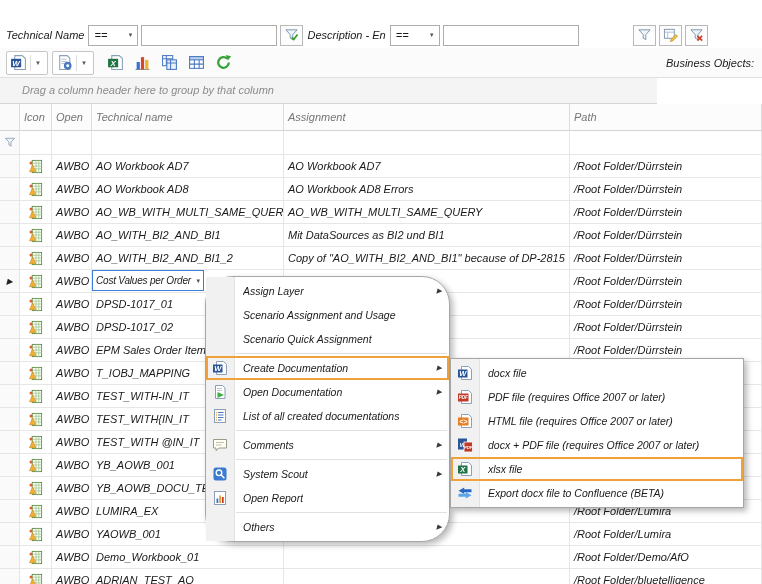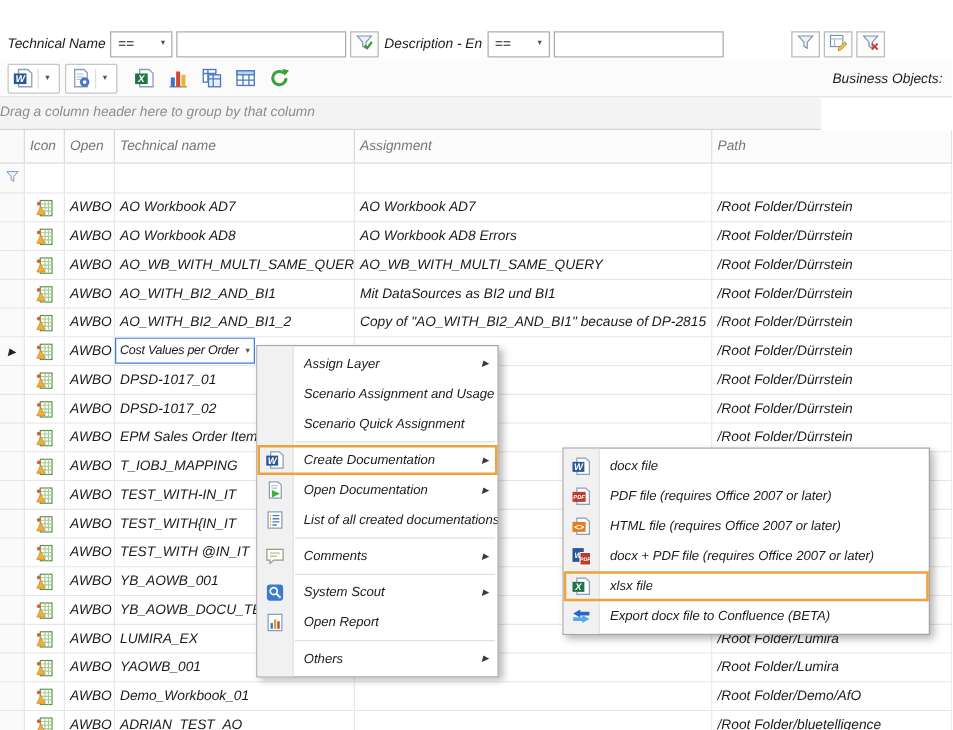--- a/index.html
+++ b/index.html
@@ -24,42 +24,42 @@
   #toolbar { position:absolute; left:0; top:48px; width:762px; height:30px; background:#fbfbfb; border-bottom:1px solid #e0e0e0; display:flex; align-items:center; padding:0 6px; }
   #tb-buttons { display:flex; align-items:center; }
   .tb-btn { height:24px; display:flex; align-items:center; padding:0 3px; margin-right:4px; border-radius:2px; }
   .tb-btn.split { border:1px solid #c6c6c6; background:#fff; }
   .tb-btn.gap { margin-right:10px; }
   .tb-icon svg { width:17px; height:17px; display:block; }
   .tb-drop { font-size:6px; color:#555; padding:0 3px 0 4px; border-left:1px solid #ddd; margin-left:3px; height:16px; display:flex; align-items:center; }
   #bo-label { margin-left:auto; padding-right:2px; }
 
   
-  #group-bar { position:absolute; left:0; top:78px; width:657px; height:26px; background:#f4f4f4; border-bottom:1px solid #d6d6d6; color:#8c8c8c; line-height:25px; padding-left:0; }
+  #group-bar { position:absolute; left:0; top:78px; width:657px; height:26px; background:#f4f4f4; border-bottom:1px solid #d6d6d6; color:#8c8c8c; line-height:25px; padding-left:22px; }
 
   
   #grid { position:absolute; left:0; top:104px; width:762px; bottom:0; overflow:hidden; background:#fff; }
   .grow { display:grid; grid-template-columns:20px 32px 40px 192px 286px 192px; }
   .gcell { border-right:1px solid #e6e6e6; border-bottom:1px solid #e6e6e6; overflow:hidden; white-space:nowrap; display:flex; align-items:center; padding:0 4px; position:relative; background:#fff; }
   .ghead .gcell { height:27px; color:#757575; background:#fcfcfc; border-right-color:#dcdcdc; border-bottom-color:#d4d4d4; }
   .gfilter .gcell { height:24px; }
   #grid-body .gcell { height:23px; }
   .gcell.ind { justify-content:center; padding:0; background:#fafafa; }
   .gcell.icon { justify-content:center; padding:0; }
   .gcell.icon svg { width:15px; height:15px; }
   .gfilter .ind svg { width:12px; height:12px; }
   .cur { font-size:8px; color:#222; }
   .cell-editor { position:absolute; left:0; top:0; height:21px; width:112px; background:#fff; border:1px solid #3d7edb; display:flex; align-items:center; padding:0 2px 0 3px; z-index:2; font-size:10px; letter-spacing:-0.2px; }
   .ed-text { flex:1; overflow:hidden; white-space:nowrap; }
   .ed-arrow { font-size:6px; color:#555; padding-left:2px; }
 
   
   .menu { position:absolute; background:#fff; border:1px solid #a6a6a6; box-shadow:3px 3px 6px rgba(0,0,0,.28); padding:2px 0; z-index:20; }
   .menu::before { content:""; position:absolute; left:0; top:0; bottom:0; width:28px; background:#f1f1f1; border-right:1px solid #e2e2e2; }
-  #context-menu { left:205px; top:276px; width:194px; }
+  #context-menu { left:205px; top:276px; width:245px;border-radius:28px; }
   #sub-menu { left:450px; top:358px; width:294px; }
   .mi { position:relative; height:24px; display:flex; align-items:center; font-size:10.5px; }
   .mi-icon { position:absolute; left:5px; width:18px; height:18px; display:flex; align-items:center; justify-content:center; }
   .mi-icon svg { width:16px; height:16px; }
   .mi-label { margin-left:37px; overflow:hidden; white-space:nowrap; }
   .mi-arrow { margin-left:auto; margin-right:7px; font-size:7px; color:#3a3a3a; }
   .mi.hl { outline:2px solid #EFA13B; outline-offset:-2px; }
   .msep { height:1px; background:#e0e0e0; margin:2px 2px 2px 30px; position:relative; }
 </style>
 </head>

